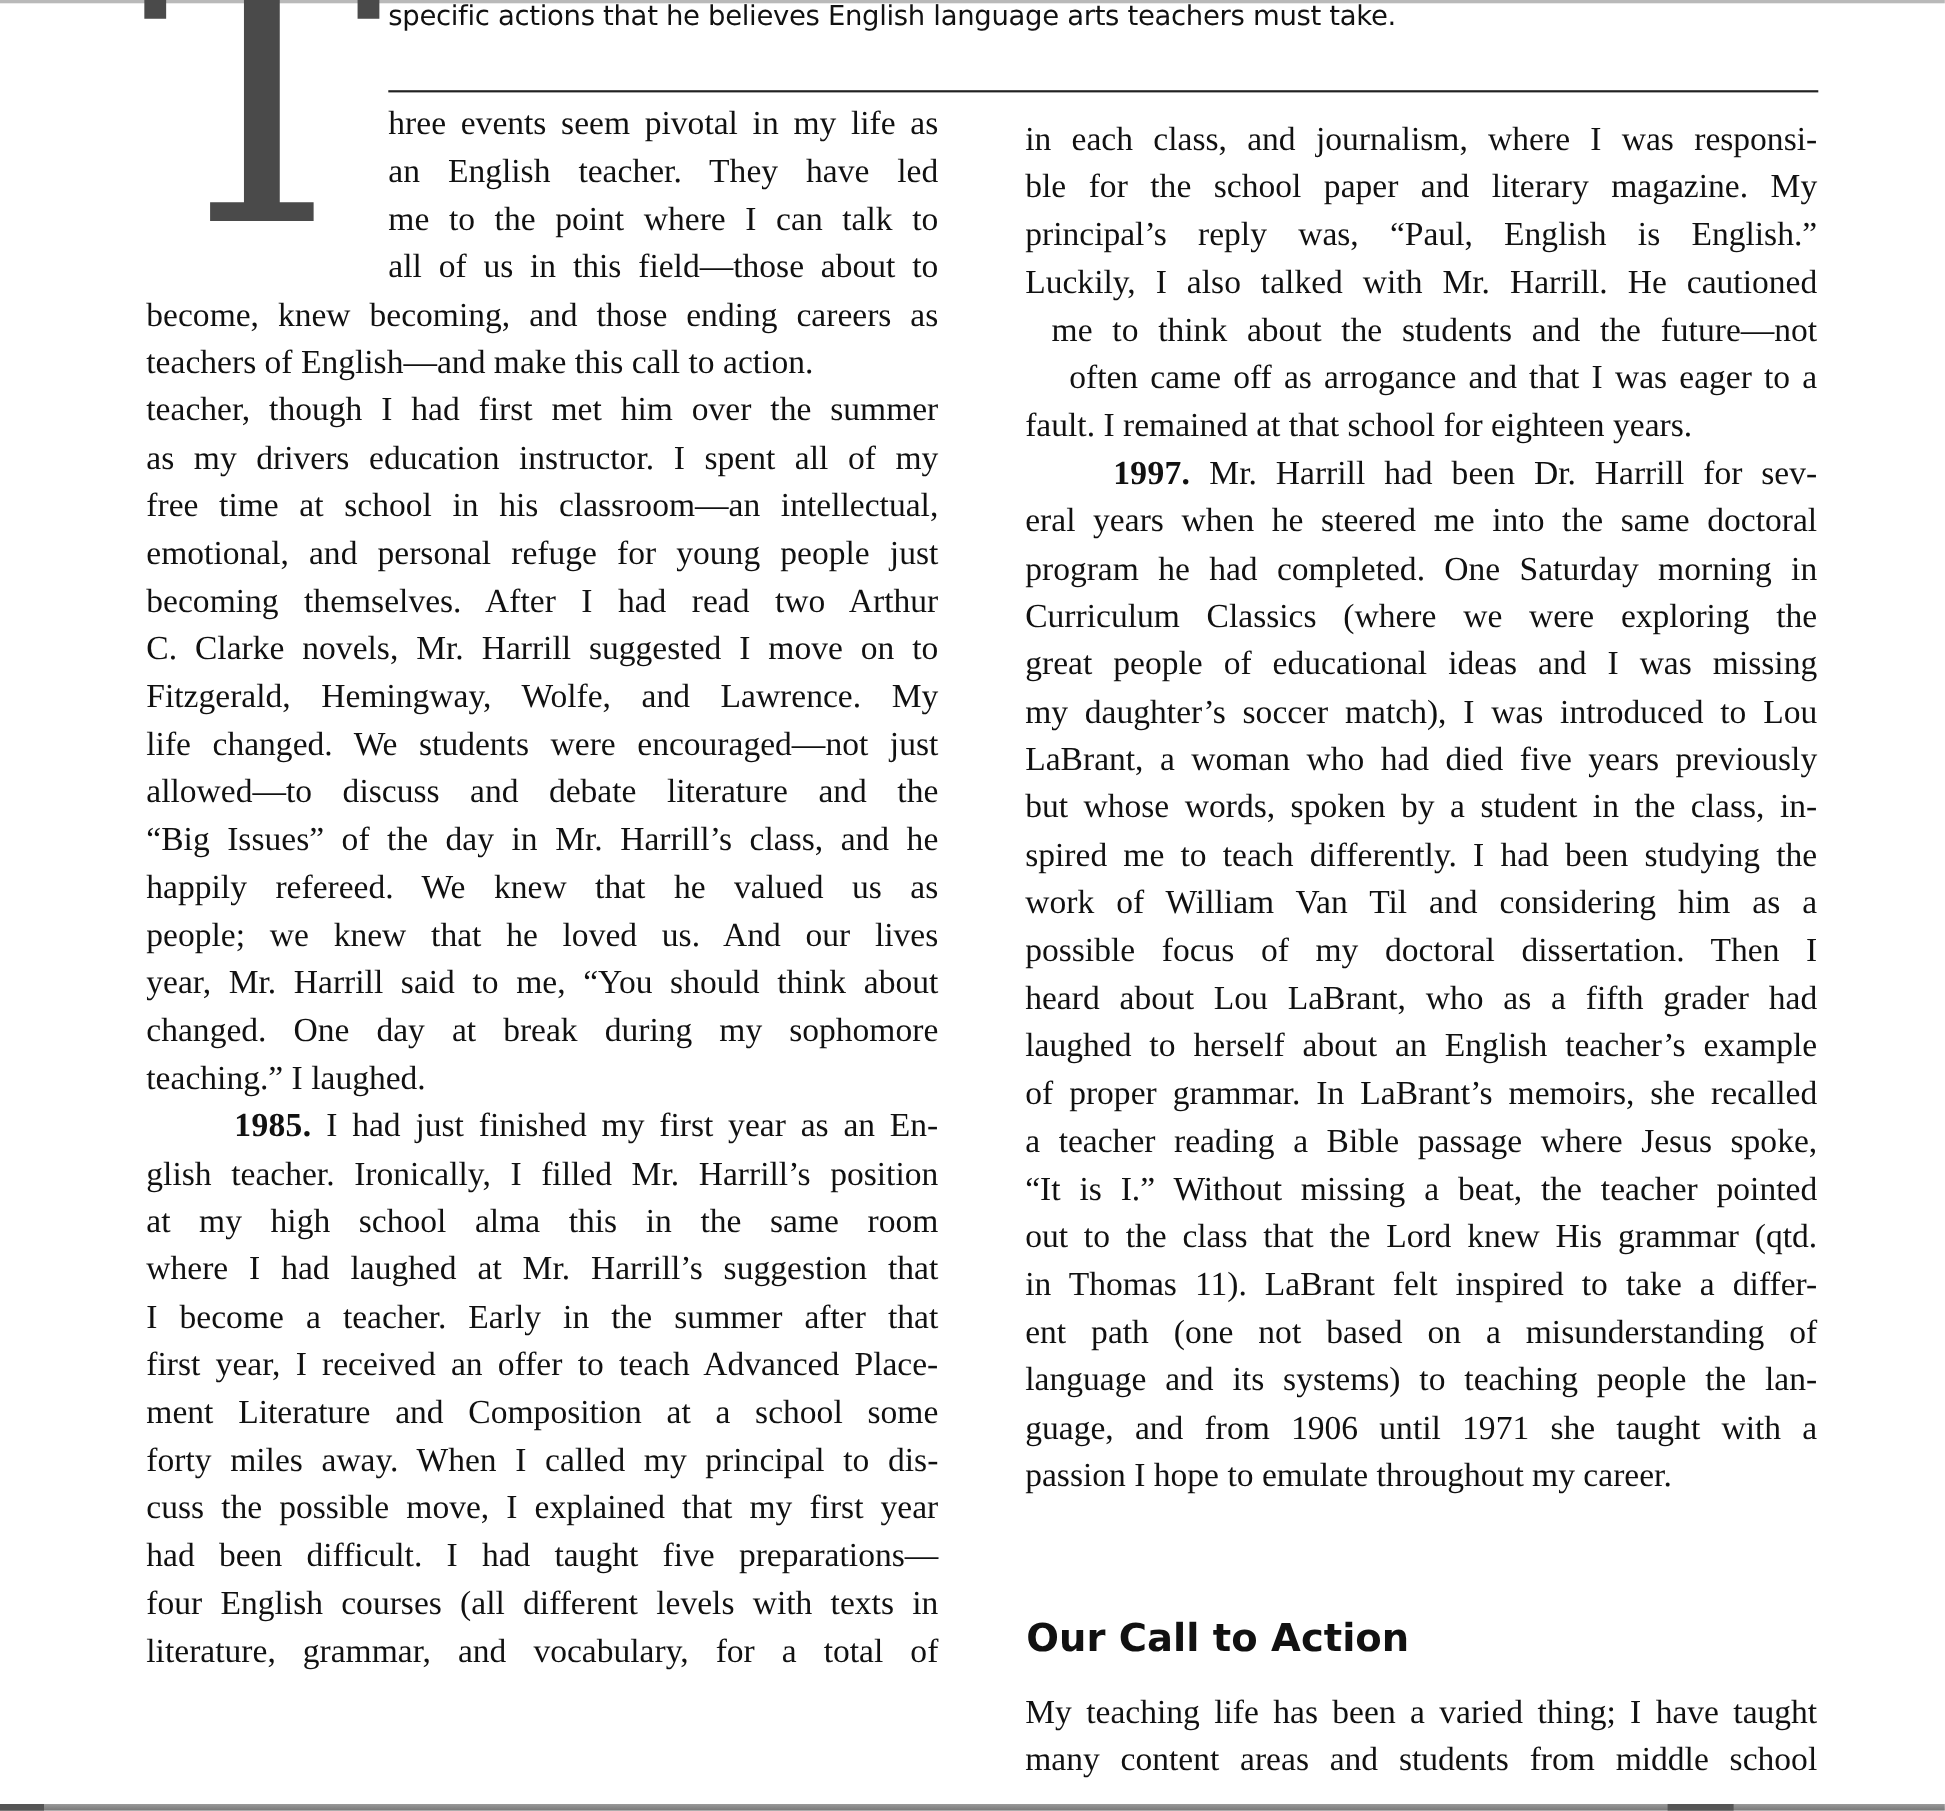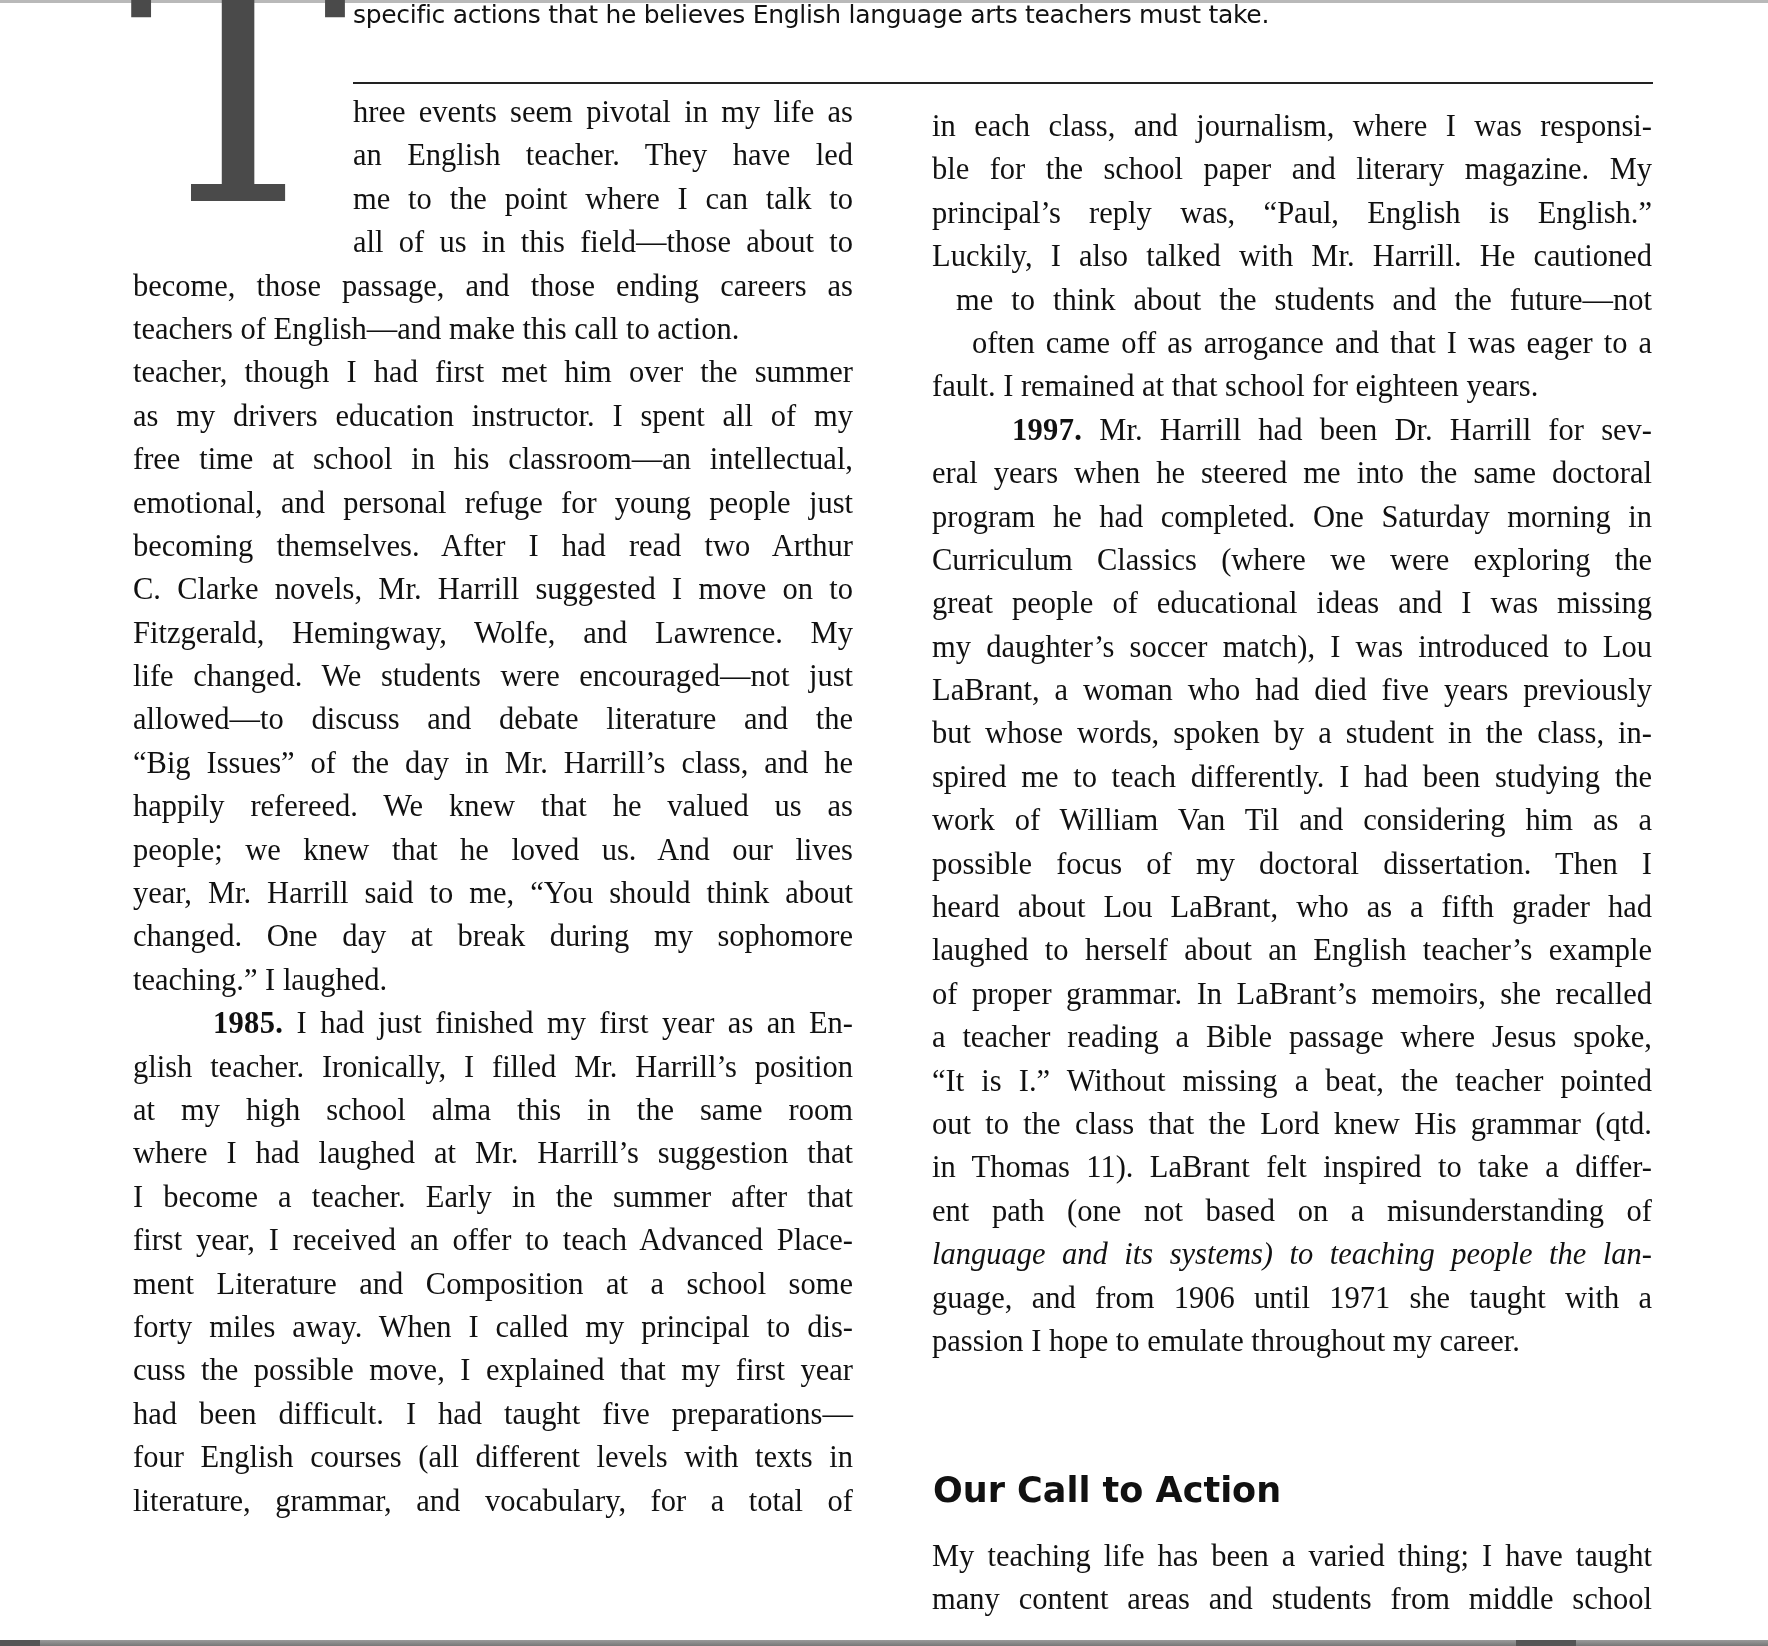--- a/index.html
+++ b/index.html
@@ -50,21 +50,21 @@
 <div class="deck">specific actions that he believes English language arts teachers must take.</div>
 <div class="rule"></div>
 
 <div class="dropcap">T</div>
 
 <div class="col col-left" id="leftCol">
     <span class="line capindent" style="display: block;"><span>hree events seem pivotal in my life as</span></span>
     <span class="line capindent" style="display: block;"><span>an English teacher. They have led</span></span>
     <span class="line capindent" style="display: block;"><span>me to the point where I can talk to</span></span>
     <span class="line capindent" style="display: block;"><span>all of us in this field—those about to</span></span>
-    <span class="line" style="display: block;"><span>become, those passage, and those ending careers as</span></span>
+    <span class="line" style="display: block;"><span>become, knew becoming, and those ending careers as</span></span>
     <span class="line last"><span>teachers of English—and make this call to action.</span></span>
     <span class="line" style="display: block;"><span>teacher, though I had first met him over the summer</span></span>
     <span class="line" style="display: block;"><span>as my drivers education instructor. I spent all of my</span></span>
     <span class="line" style="display: block;"><span>free time at school in his classroom—an intellectual,</span></span>
     <span class="line" style="display: block;"><span>emotional, and personal refuge for young people just</span></span>
     <span class="line" style="display: block;"><span>becoming themselves. After I had read two Arthur</span></span>
     <span class="line" style="display: block;"><span>C. Clarke novels, Mr. Harrill suggested I move on to</span></span>
     <span class="line" style="display: block;"><span>Fitzgerald, Hemingway, Wolfe, and Lawrence. My</span></span>
     <span class="line" style="display: block;"><span>life changed. We students were encouraged—not just</span></span>
     <span class="line" style="display: block;"><span>allowed—to discuss and debate literature and the</span></span>
@@ -107,21 +107,21 @@
     <span class="line" style="display: block;"><span>work of William Van Til and considering him as a</span></span>
     <span class="line" style="display: block;"><span>possible focus of my doctoral dissertation. Then I</span></span>
     <span class="line" style="display: block;"><span>heard about Lou LaBrant, who as a fifth grader had</span></span>
     <span class="line" style="display: block;"><span>laughed to herself about an English teacher’s example</span></span>
     <span class="line" style="display: block;"><span>of proper grammar. In LaBrant’s memoirs, she recalled</span></span>
     <span class="line" style="display: block;"><span>a teacher reading a Bible passage where Jesus spoke,</span></span>
     <span class="line" style="display: block;"><span>“It is I.” Without missing a beat, the teacher pointed</span></span>
     <span class="line" style="display: block;"><span>out to the class that the Lord knew His grammar (qtd.</span></span>
     <span class="line" style="display: block;"><span>in Thomas 11). LaBrant felt inspired to take a differ-</span></span>
     <span class="line" style="display: block;"><span>ent path (one not based on a misunderstanding of</span></span>
-    <span class="line" style="display: block; font-style: italic;"><span>language and its systems) to teaching people the lan-</span></span>
+    <span class="line" style="display: block;"><span>language and its systems) to teaching people the lan-</span></span>
     <span class="line" style="display: block;"><span>guage, and from 1906 until 1971 she taught with a</span></span>
     <span class="line last"><span>passion I hope to emulate throughout my career.</span></span>
   </div>
 
 <div class="heading">Our Call to Action</div>
 <div class="col-right-2" id="sectionCol">
     <span class="line" style="display: block;"><span>My teaching life has been a varied thing; I have taught</span></span>
     <span class="line" style="display: block;"><span>many content areas and students from middle school</span></span>
   </div>
 

